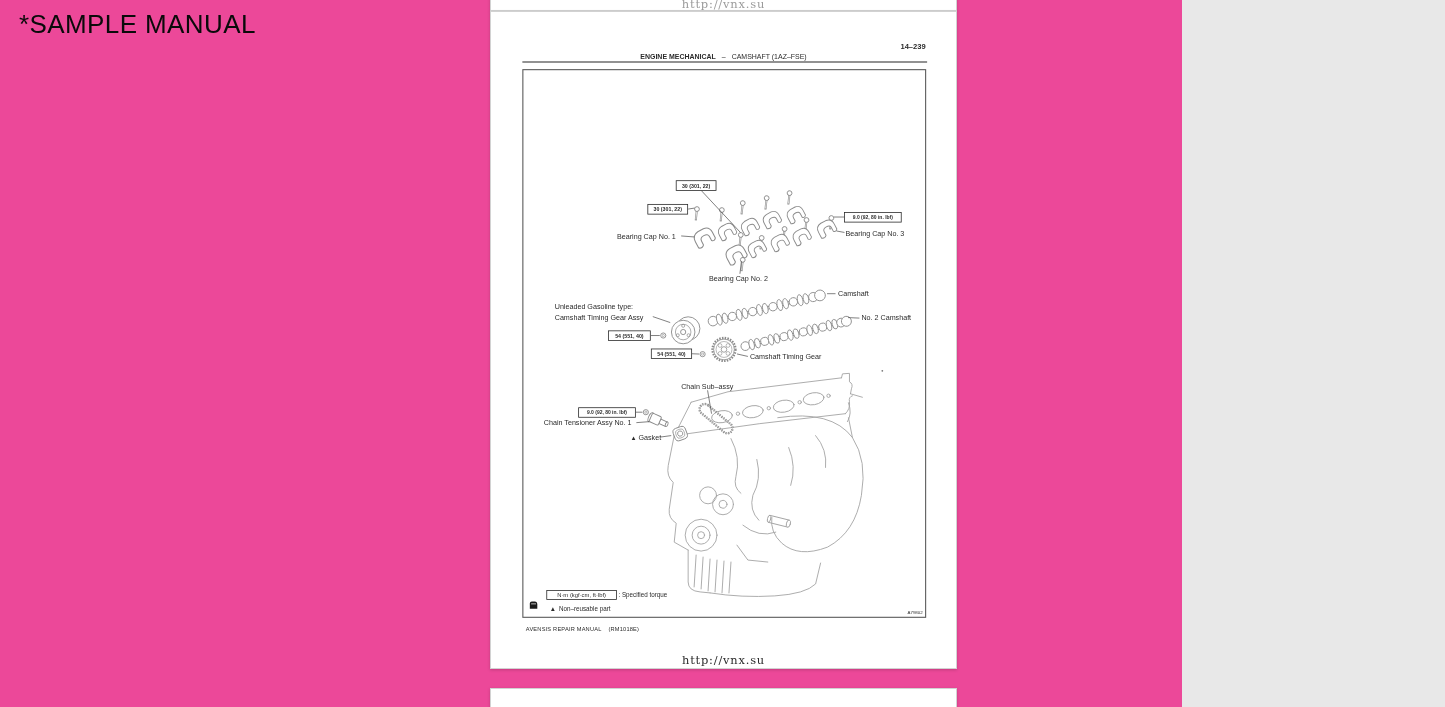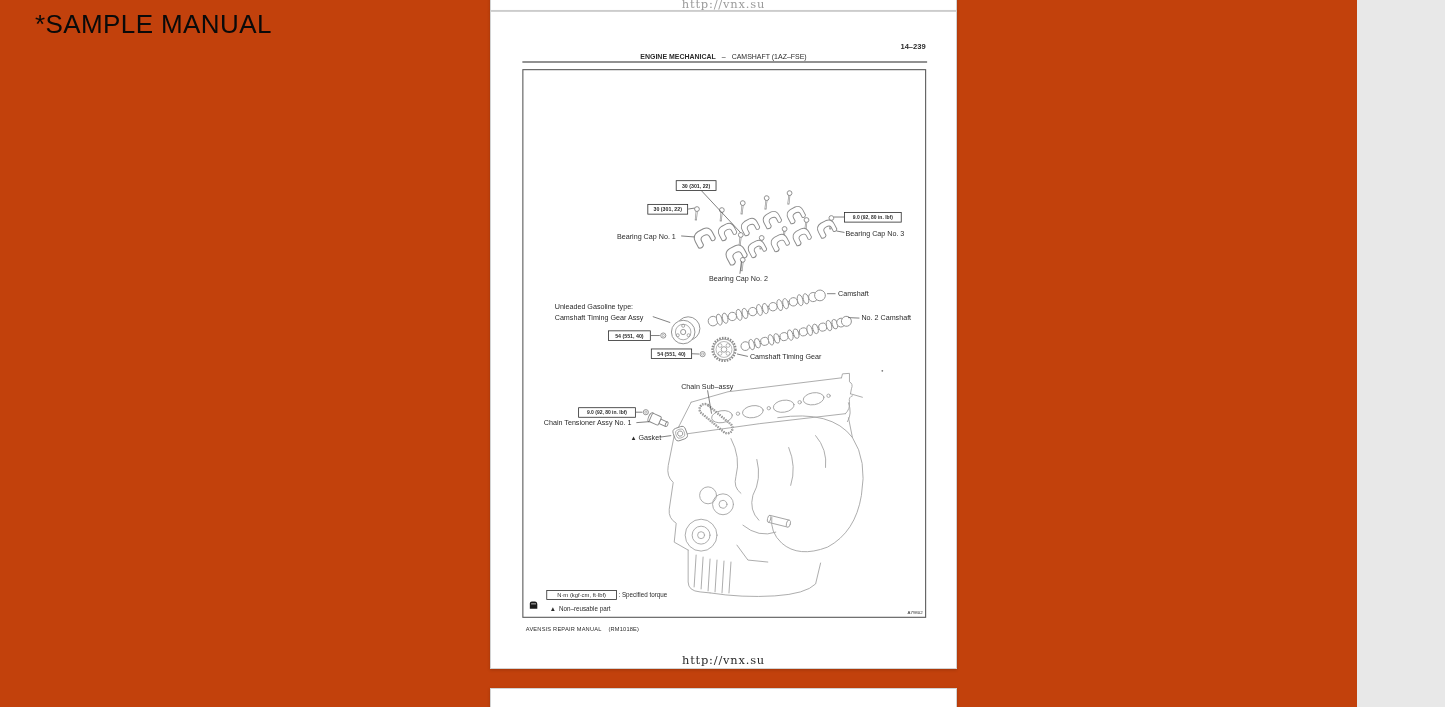--- a/index.html
+++ b/index.html
@@ -1,25 +1,25 @@
 <!DOCTYPE html>
 <html><head>
 <meta charset="utf-8">
 <style>
   html,body{margin:0;padding:0;background:#e8e8e8;}
-  .canvas{position:relative;width:1357px;height:707px;background:#c2410c;overflow:hidden;
+  .canvas{position:relative;width:1182px;height:707px;background:#ec4899;overflow:hidden;
           font-family:"Liberation Sans",sans-serif;}
   .page{position:absolute;left:490px;width:467px;background:#fff;box-sizing:border-box;
         border:1px solid #d2d2d2;box-shadow:0 1px 3px rgba(0,0,0,.18);}
   .page-top{top:-3px;height:14px;display:flex;align-items:flex-end;justify-content:center;overflow:hidden;}
   .page-main{top:11px;height:658px;}
   .page-bottom{top:688px;height:26px;}
   .wm{font-family:"DejaVu Serif",serif;font-size:11.5px;color:#9b9b9b;letter-spacing:.8px;line-height:12px;}
   .sample-overlay{position:absolute;left:19px;top:9px;font-size:26px;letter-spacing:.4px;color:#0a0a0a;
-                  font-family:"Liberation Sans",sans-serif;margin-left:16px;}
+                  font-family:"Liberation Sans",sans-serif;}
   svg{position:absolute;inset:0;font-family:"Liberation Sans",sans-serif;}
   svg text{fill:#2b2b2b;}
 </style>
 </head>
 <body>
 
 <div class="canvas">
 
   <div class="page page-top">
     <div class="wm">http://vnx.su</div>

